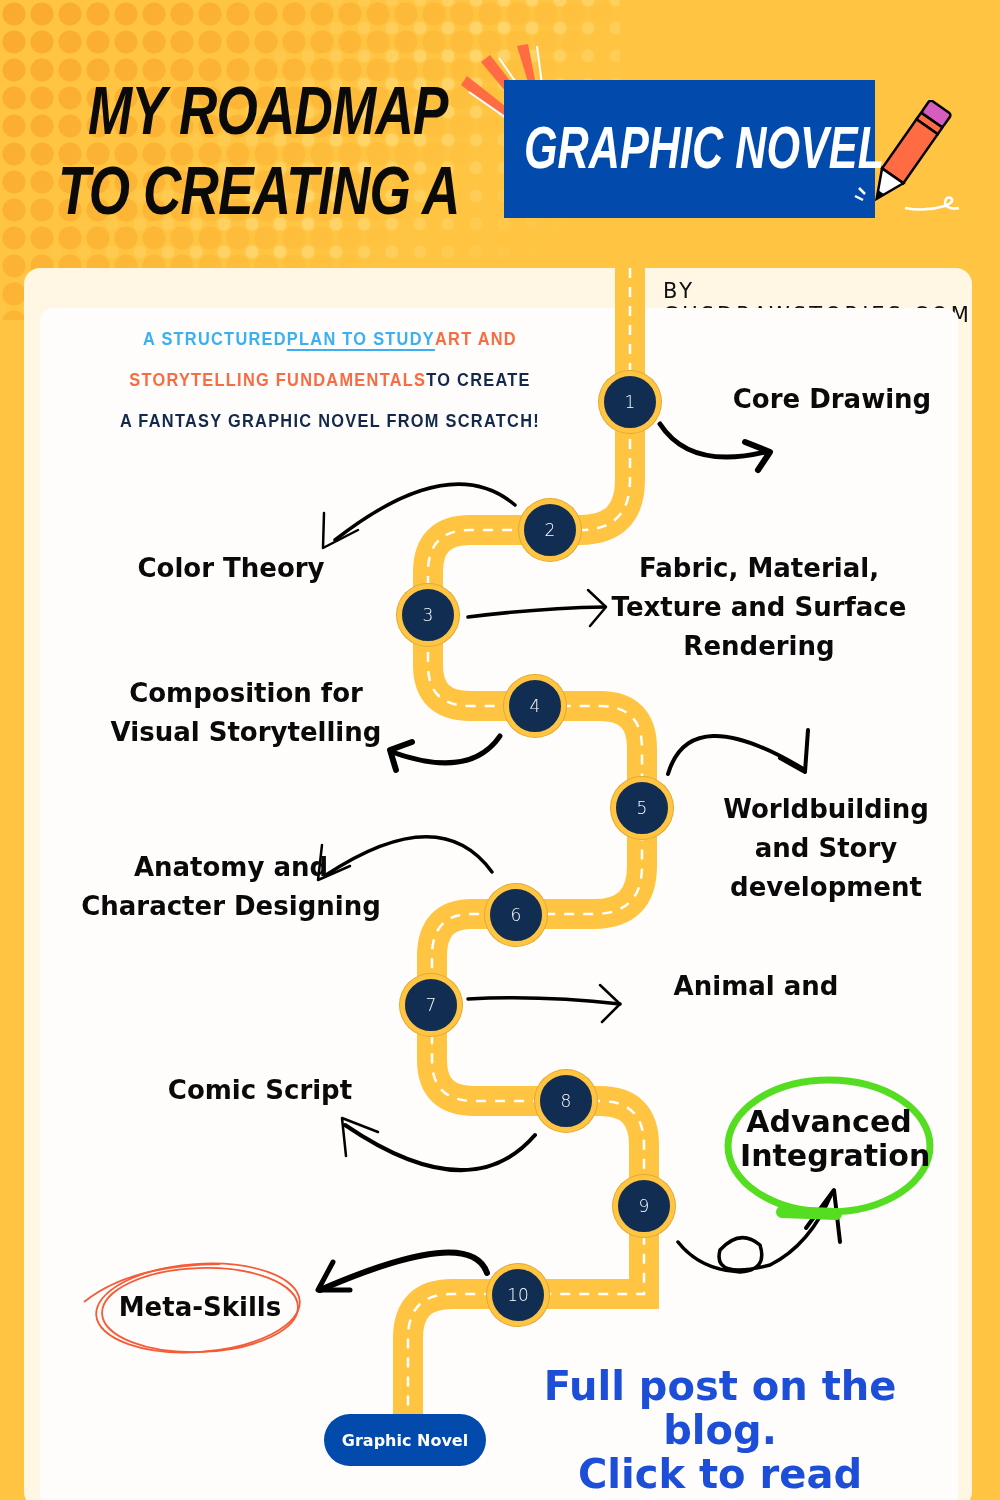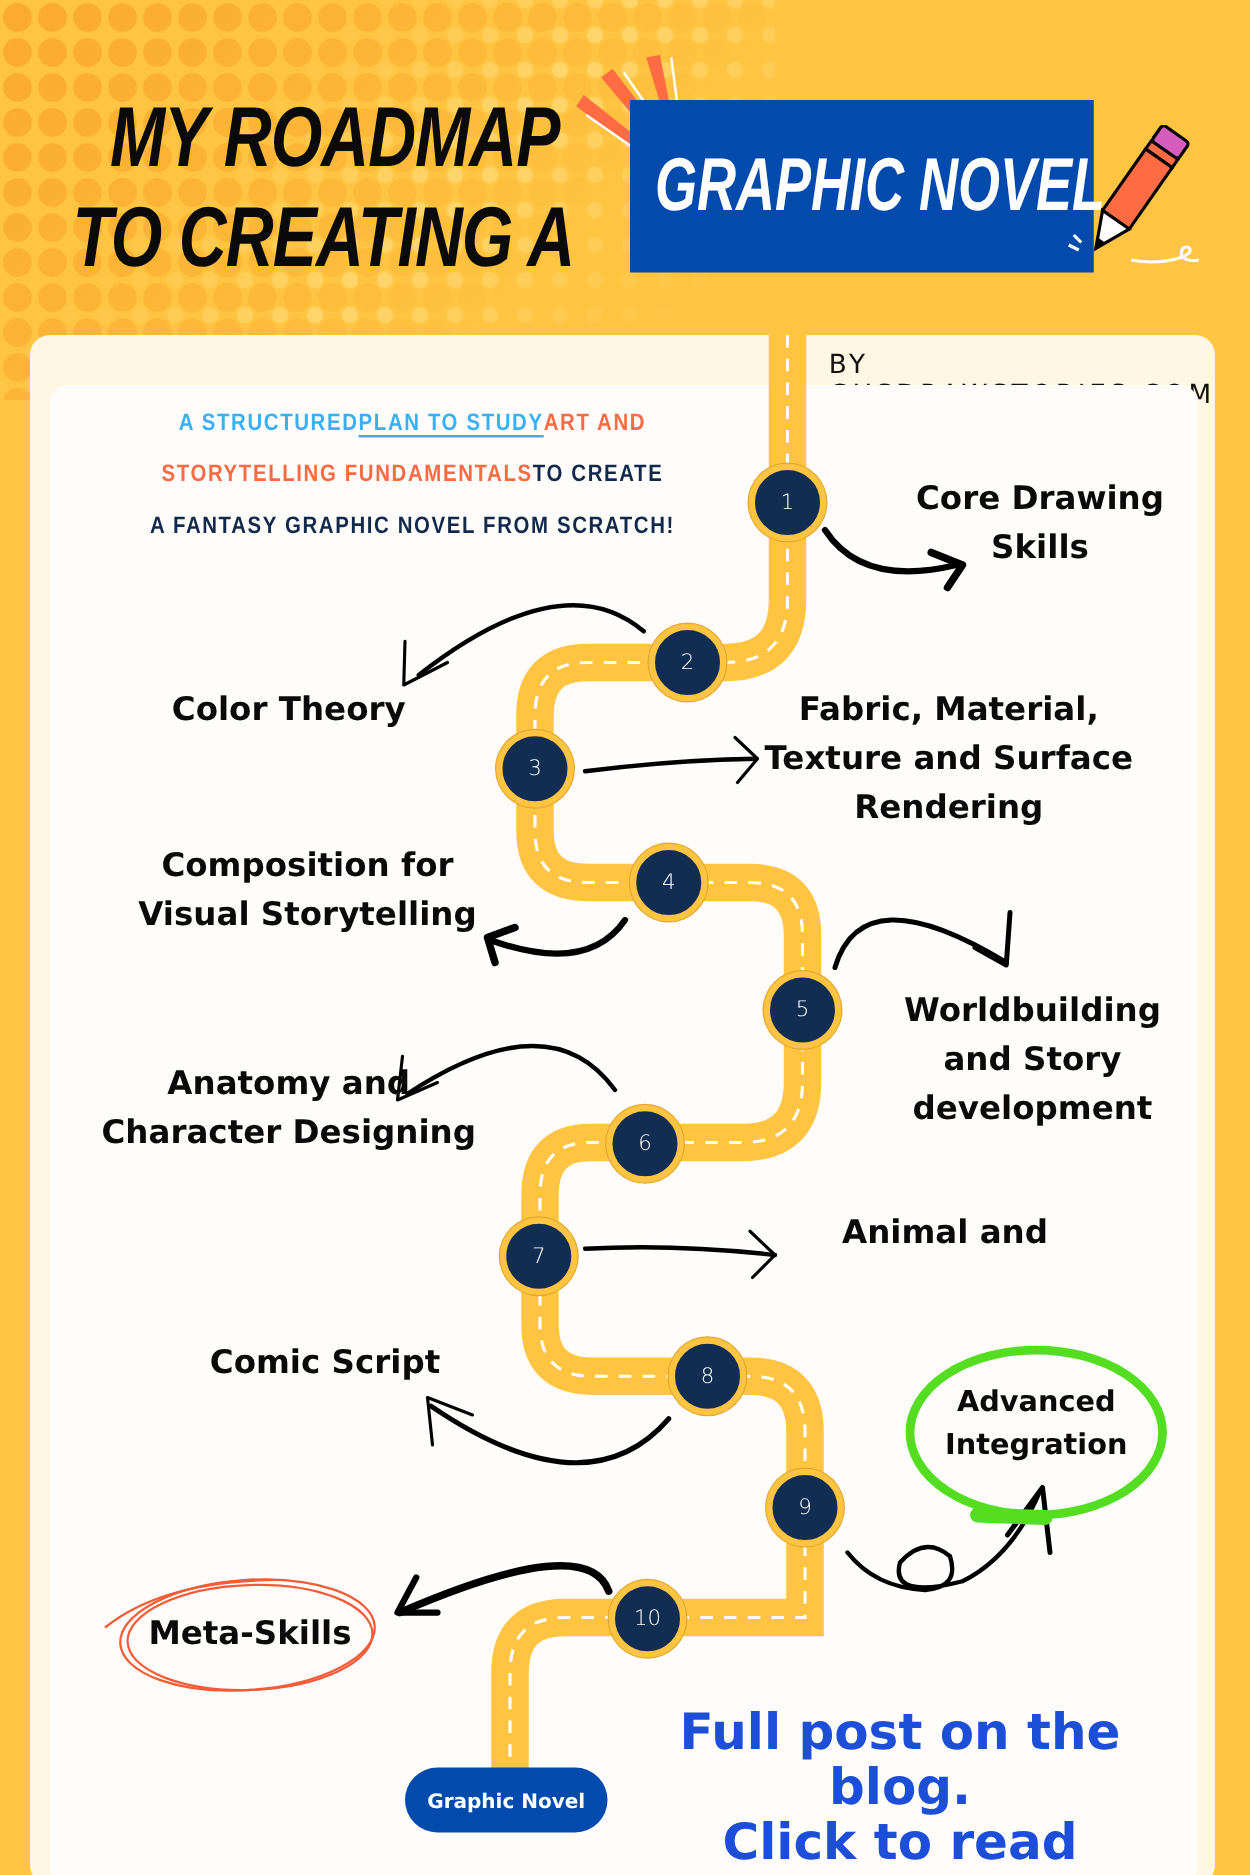--- a/index.html
+++ b/index.html
@@ -28,21 +28,21 @@
   .subtitle span { display:inline-block; }
   .sub-line { white-space:nowrap; transform:scaleX(0.86); transform-origin:center; }
   .c-blue { color:#39B0F4; }
   .c-orange { color:#F96B42; }
   .c-navy { color:#13294B; }
   .u { text-decoration:underline; text-decoration-thickness:2px; text-underline-offset:4px; }
   svg.road { position:absolute; left:0; top:0; }
   .node { position:absolute; width:52px; height:52px; border-radius:50%; background:#122D52; border:5px solid #FFC542;
     box-shadow:0 0 0 1px #e0a830; color:#fff; font-family:"DejaVu Sans", sans-serif; font-size:17px; display:flex; align-items:center; justify-content:center; font-weight:300; }
   .label { position:absolute; font-family:"DejaVu Sans", sans-serif; font-weight:700; color:#0a0a0a; font-size:26px; line-height:39px; text-align:center; white-space:nowrap; }
-  .label-sm { font-size:23px; line-height:34px; }
+  .label-sm { font-size:30px; line-height:34px; }
   .goal { position:absolute; left:324px; top:1414px; width:162px; height:52px; border-radius:26px; background:#034AAD; color:#fff;
     font-family:"DejaVu Sans", sans-serif; font-weight:700; font-size:16px; display:flex; align-items:center; justify-content:center; }
   .cta { position:absolute; left:520px; top:1364px; width:400px; text-align:center; color:#1d4ed8; font-family:"DejaVu Sans", sans-serif;
     font-weight:700; font-size:40px; line-height:44px; }
 </style>
 </head>
 <body>
 
 <div class="halftone"></div>
 <div class="halftone2"></div>
@@ -142,21 +142,20 @@
 <div class="node" style="left:504px;top:675px">4</div>
 <div class="node" style="left:611px;top:777px">5</div>
 <div class="node" style="left:485px;top:884px">6</div>
 <div class="node" style="left:400px;top:974px">7</div>
 <div class="node" style="left:535px;top:1070px">8</div>
 <div class="node" style="left:613px;top:1175px">9</div>
 <div class="node" style="left:487px;top:1264px">10</div>
 
 <div class="label" style="left:722px;top:380px;width:220px">
   <div>Core Drawing</div>
-    <div>Skills</div>
 </div>
 <div class="label" style="left:120px;top:549px;width:222px">
   <div>Color Theory</div>
 </div>
 <div class="label" style="left:608px;top:549px;width:302px">
   <div>Fabric, Material,</div>
     <div>Texture and Surface</div>
     <div>Rendering</div>
 </div>
 <div class="label" style="left:108px;top:674px;width:276px">

